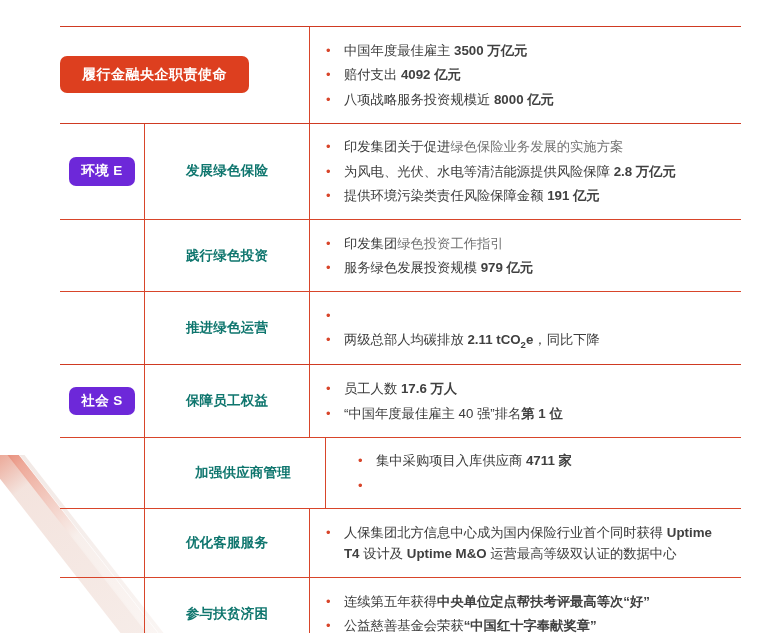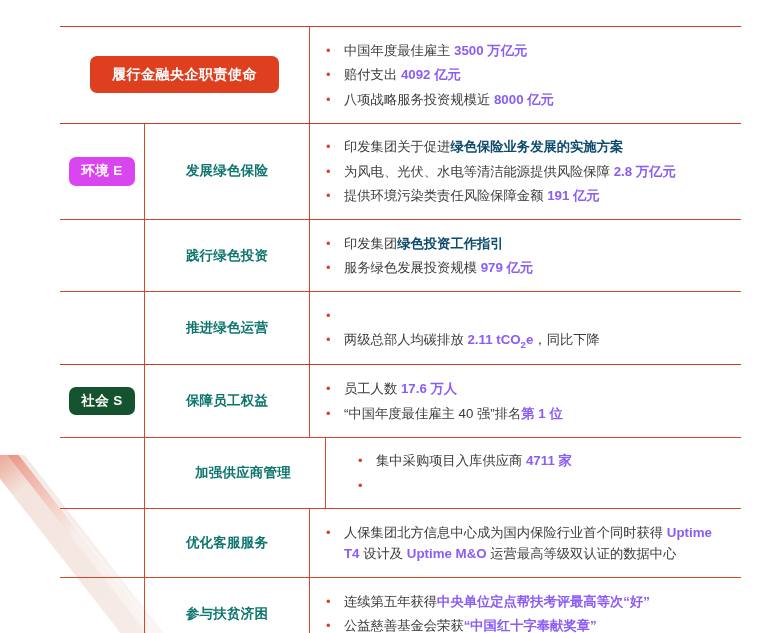--- a/index.html
+++ b/index.html
@@ -107,21 +107,21 @@
     letter-spacing: .2px;
     padding: 10px 6px;
   }
 
   
   .cell-banner {
     width: 250px;
     flex: 0 0 250px;
     display: flex;
     align-items: center;
-    justify-content: center;
+    justify-content: flex-start;
     box-sizing: border-box;
     border-right: 1.2px solid #d8452a;
     padding: 14px 0;
   }
   .banner-pill {
     background: #dd3f1f;
     color: #ffffff;
     font-size: 14px;
     font-weight: bold;
     letter-spacing: .5px;
@@ -152,22 +152,22 @@
     flex: 0 0 auto;
     width: 18px;
     color: #d8452a;
     font-size: 13px;
     line-height: 1.62;
     text-align: left;
   }
   .bullet .txt { flex: 1 1 auto; }
 
   
-  .hl-red   { color: #8b5cf6; font-weight: bold; }
-  .hl-green { color: #0c4a6e; font-weight: bold; }
+  .hl-red   { color: #404040; font-weight: bold; }
+  .hl-green { color: #737373; font-weight: normal; }
   sub { font-size: .72em; }
 </style>
 </head>
 <body>
 
 <div class="deco-wrap">
   <div class="deco-band"></div>
   <div class="deco-band b2"></div>
   <div class="deco-band b3"></div>
 </div>
@@ -187,21 +187,21 @@
           <span class="txt"><span>赔付支出 </span><span class="hl-red">4092 亿元</span></span>
         </div>
         <div class="bullet">
           <span class="dot">•</span>
           <span class="txt"><span>八项战略服务投资规模近 </span><span class="hl-red">8000 亿元</span></span>
         </div>
       </div>
     </div>
     <div class="row" style="min-height: 86px;">
       <div class="cell-pillar">
-        <span class="badge" style="background: #d946ef;">环境 E</span>
+        <span class="badge" style="background: #6d28d9;">环境 E</span>
       </div>
       <div class="cell-topic">发展绿色保险</div>
       <div class="cell-bullets">
         <div class="bullet">
           <span class="dot">•</span>
           <span class="txt"><span>印发集团关于促进</span><span class="hl-green">绿色保险业务发展的实施方案</span></span>
         </div>
         <div class="bullet">
           <span class="dot">•</span>
           <span class="txt"><span>为风电、光伏、水电等清洁能源提供风险保障 </span><span class="hl-red">2.8 万亿元</span></span>
@@ -234,21 +234,21 @@
           <span class="dot">•</span>
         </div>
         <div class="bullet">
           <span class="dot">•</span>
           <span class="txt"><span>两级总部人均碳排放 </span><span class="hl-red">2.11 tCO</span><sub class="hl-red">2</sub><span class="hl-red">e</span><span>，同比下降</span></span>
         </div>
       </div>
     </div>
     <div class="row" style="min-height: 68px;">
       <div class="cell-pillar">
-        <span class="badge" style="background: #14532d;">社会 S</span>
+        <span class="badge" style="background: #6d28d9;">社会 S</span>
       </div>
       <div class="cell-topic">保障员工权益</div>
       <div class="cell-bullets">
         <div class="bullet">
           <span class="dot">•</span>
           <span class="txt"><span>员工人数 </span><span class="hl-red">17.6 万人</span></span>
         </div>
         <div class="bullet">
           <span class="dot">•</span>
           <span class="txt"><span>“中国年度最佳雇主 40 强”排名</span><span class="hl-red">第 1 位</span></span>

